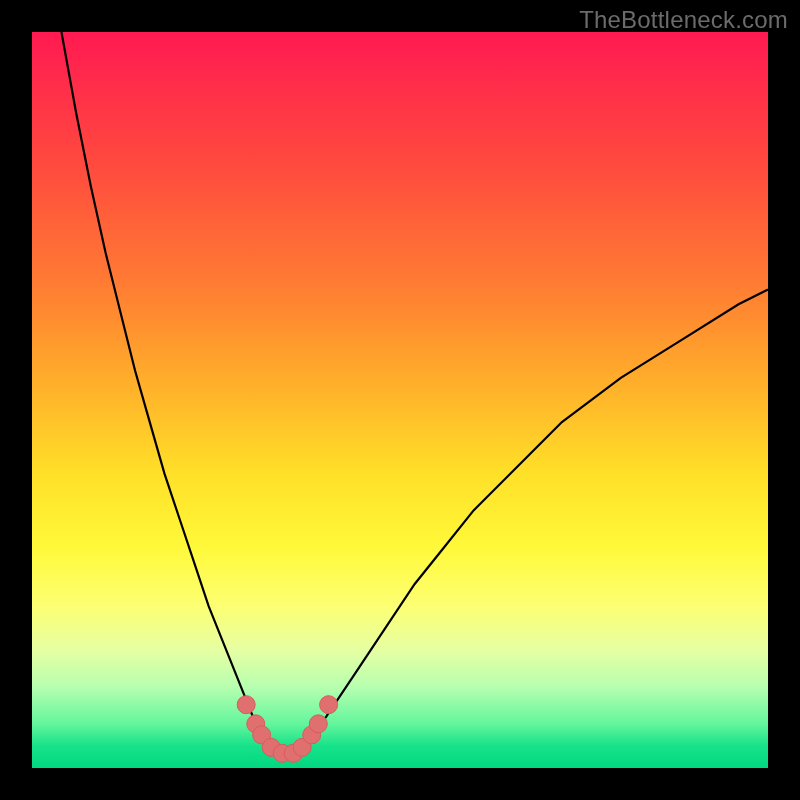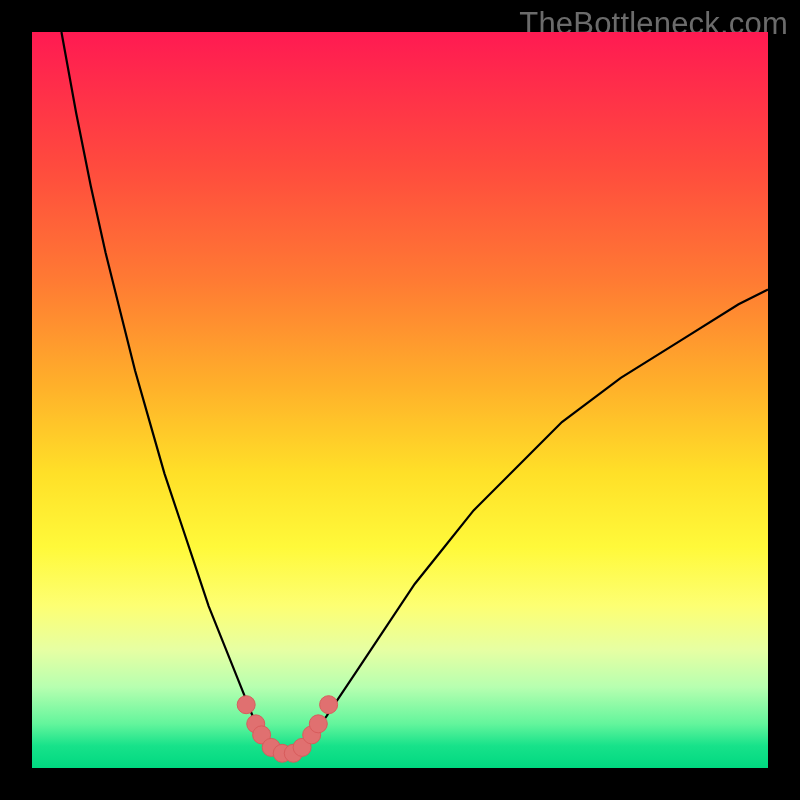--- a/index.html
+++ b/index.html
@@ -39,21 +39,21 @@
       #63f59c 94%,
       #17e28a 97%,
       #00d880 100%
     );
   }
   .watermark {
     position: absolute;
     top: 6px;
     right: 12px;
     color: #6b6b6b;
-    font-size: 31px;
+    font-size: 24px;
     letter-spacing: 0.2px;
     font-weight: 400;
     user-select: none;
   }
   svg.curve {
     position: absolute;
     left: 0;
     top: 0;
     width: 736px;
     height: 736px;

